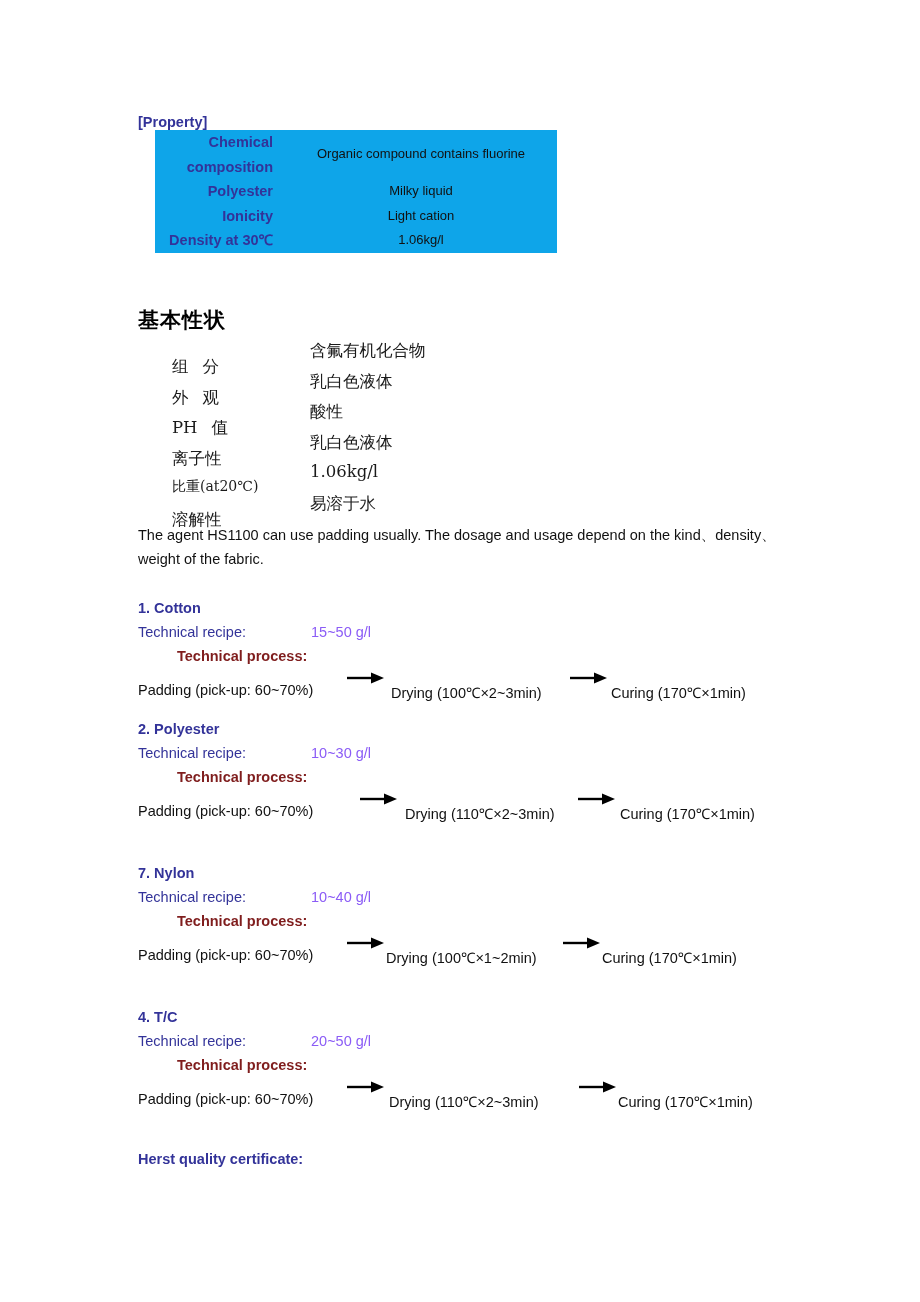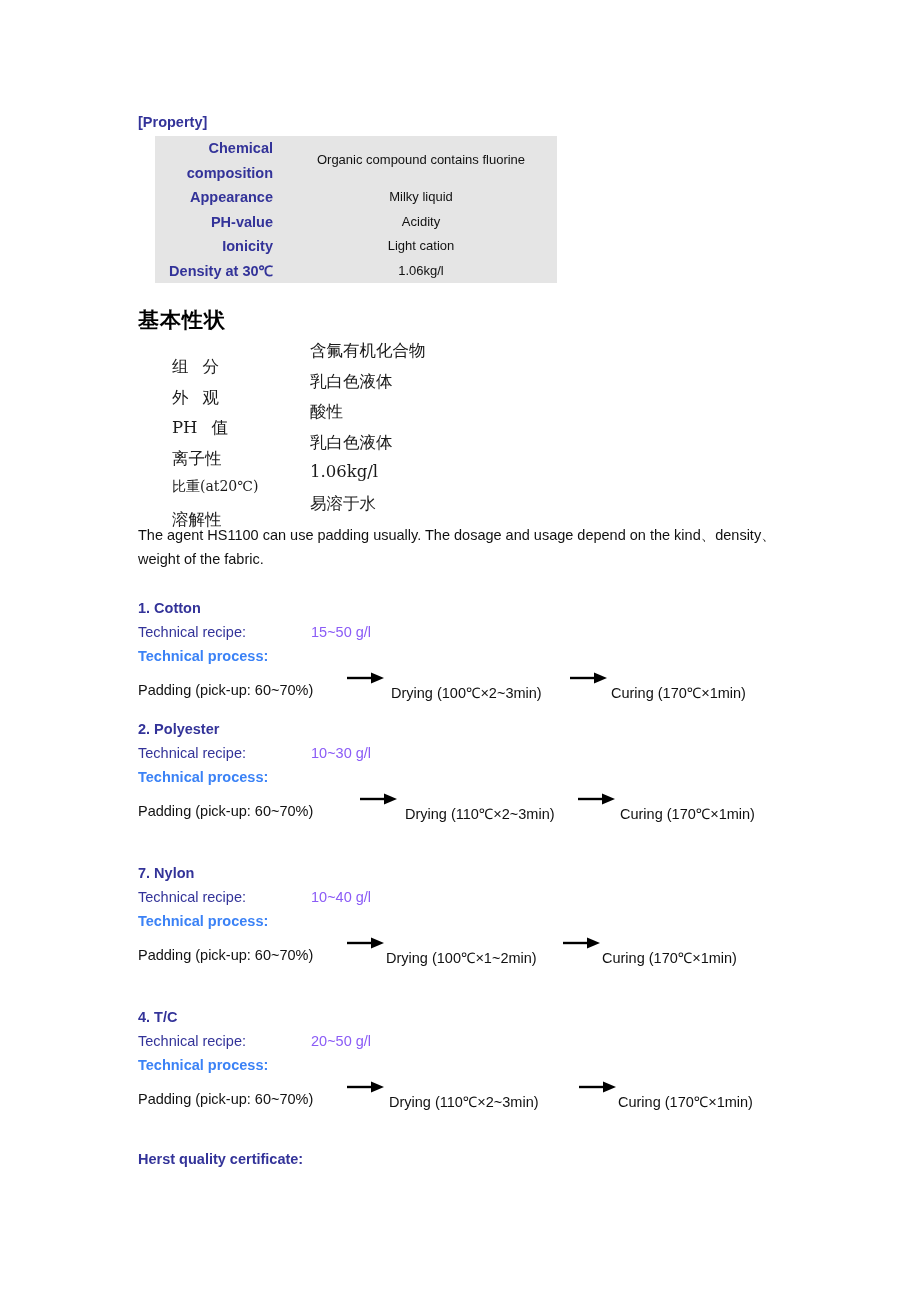--- a/index.html
+++ b/index.html
@@ -33,24 +33,24 @@
     font-weight: bold;
     color: #333399;
     letter-spacing: 0px;
     white-space: nowrap;
   }
 
   
   .property-table {
     position: absolute;
     left: 155px;
-    top: 136px;
+    top: 130px;
     width: 402px;
     border-collapse: collapse;
-    background: #e5e5e5;
+    background: #0ea5e9;
     table-layout: fixed;
   }
   .property-table td {
     padding: 0;
     vertical-align: middle;
     border: none;
   }
   .property-table .pt-label {
     width: 118px;
     text-align: right;
@@ -159,23 +159,24 @@
     position: absolute;
     left: 173px;
     top: 0;
     font-size: 14.5px;
     font-weight: normal;
     color: #8b5cf6;
   }
   .sec-process-label {
     font-size: 14.5px;
     font-weight: bold;
-    color: #3b82f6;
+    color: #7f1d1d;
     line-height: 24px;
     white-space: nowrap;
+    margin-left: 39px;
   }
   .flow {
     position: relative;
     height: 36px;
     white-space: nowrap;
     font-size: 14.5px;
     color: #111111;
   }
   .flow .flow-step {
     position: absolute;
@@ -214,26 +215,22 @@
   <table class="property-table">
     <tbody>
       <tr class="row-tall">
         <td class="pt-label">
           <span class="lbl-line">Chemical</span>
           <span class="lbl-line">composition</span>
         </td>
         <td class="pt-value">Organic compound contains fluorine</td>
       </tr>
       <tr>
-        <td class="pt-label">Appearance</td>
+        <td class="pt-label">Polyester</td>
         <td class="pt-value">Milky liquid</td>
-      </tr>
-      <tr>
-        <td class="pt-label">PH-value</td>
-        <td class="pt-value">Acidity</td>
       </tr>
       <tr>
         <td class="pt-label">Ionicity</td>
         <td class="pt-value">Light cation</td>
       </tr>
       <tr>
         <td class="pt-label">Density at 30℃</td>
         <td class="pt-value">1.06kg/l</td>
       </tr>
     </tbody>

